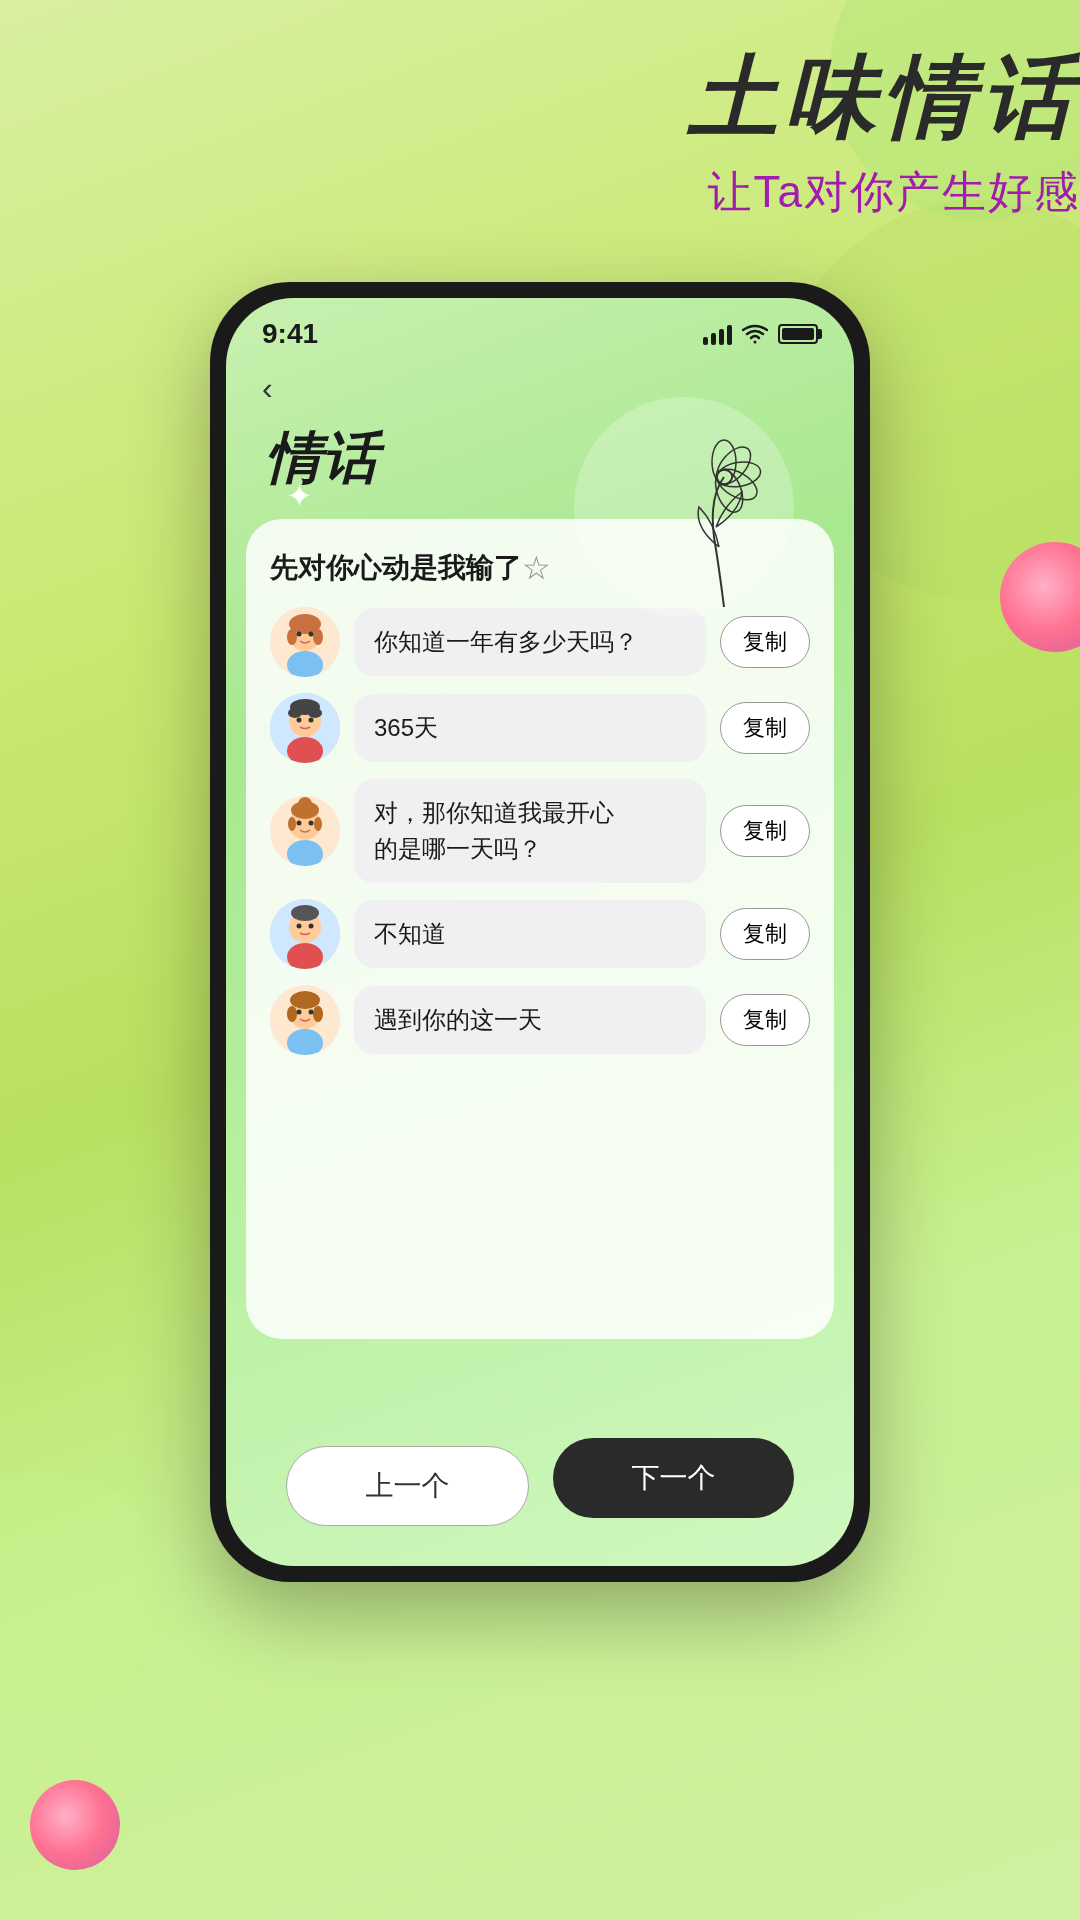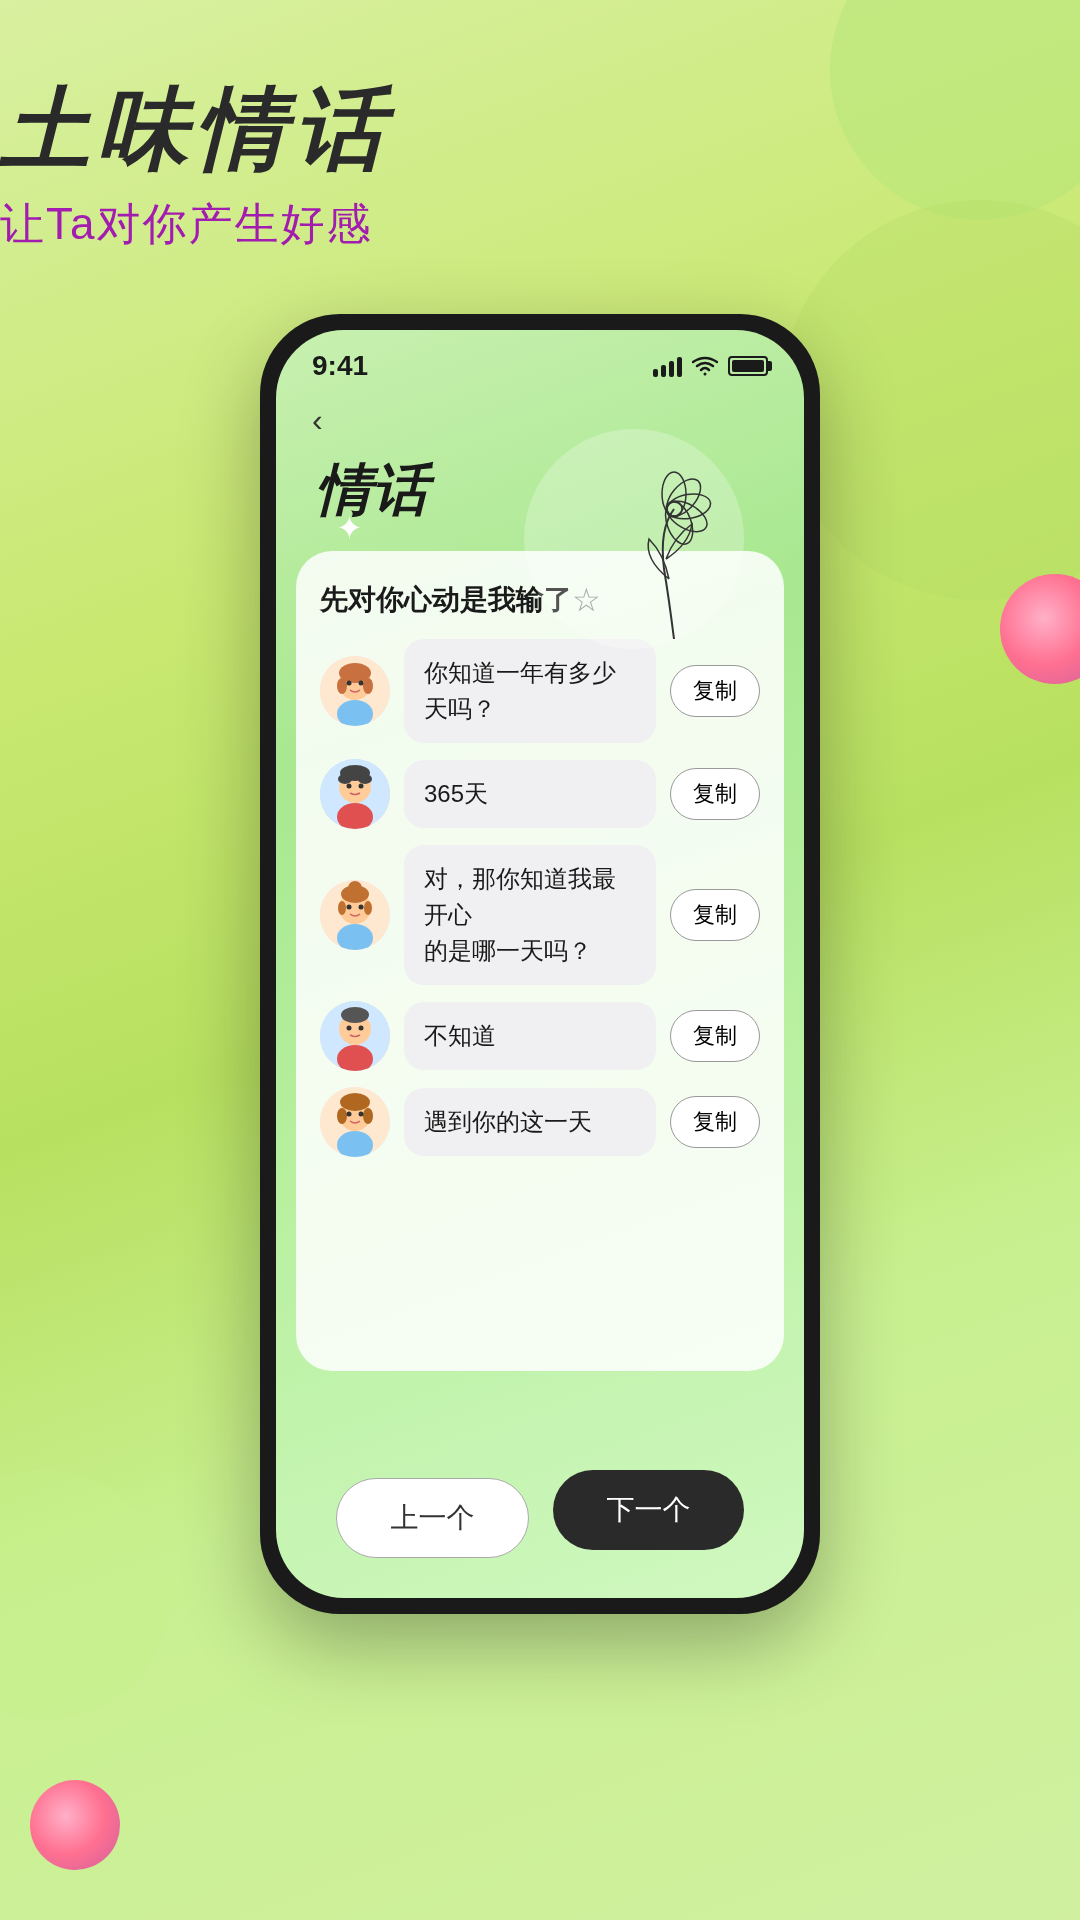--- a/index.html
+++ b/index.html
@@ -38,22 +38,22 @@
       width: 400px;
       height: 400px;
       border-radius: 50%;
       background: rgba(180, 220, 100, 0.3);
       top: 200px;
       right: -100px;
     }
 
     
     .page-header {
-      text-align: left;
-      padding-top: 80px;
+      text-align: right;
+      padding-top: 48px;
       padding-bottom: 40px;
       position: relative;
       z-index: 2;
     }
 
     .main-title {
       font-size: 90px;
       font-weight: 900;
       color: #2a2a2a;
       letter-spacing: 8px;
@@ -73,21 +73,21 @@
     .phone-wrapper {
       position: relative;
       z-index: 3;
       display: flex;
       justify-content: center;
       align-items: flex-start;
       margin-top: 20px;
     }
 
     .phone-frame {
-      width: 560px;
+      width: 660px;
       height: 1300px;
       background: #1a1a1a;
       border-radius: 80px;
       padding: 16px;
       position: relative;
       box-shadow: 0 30px 80px rgba(0,0,0,0.3);
     }
 
     .phone-screen {
       width: 100%;

